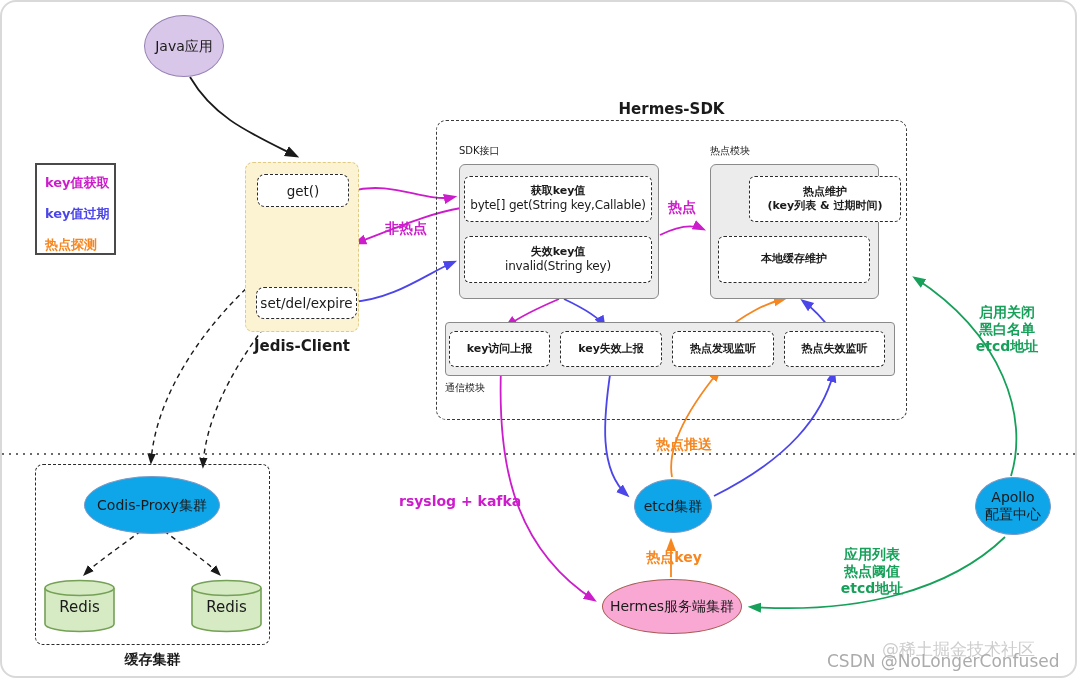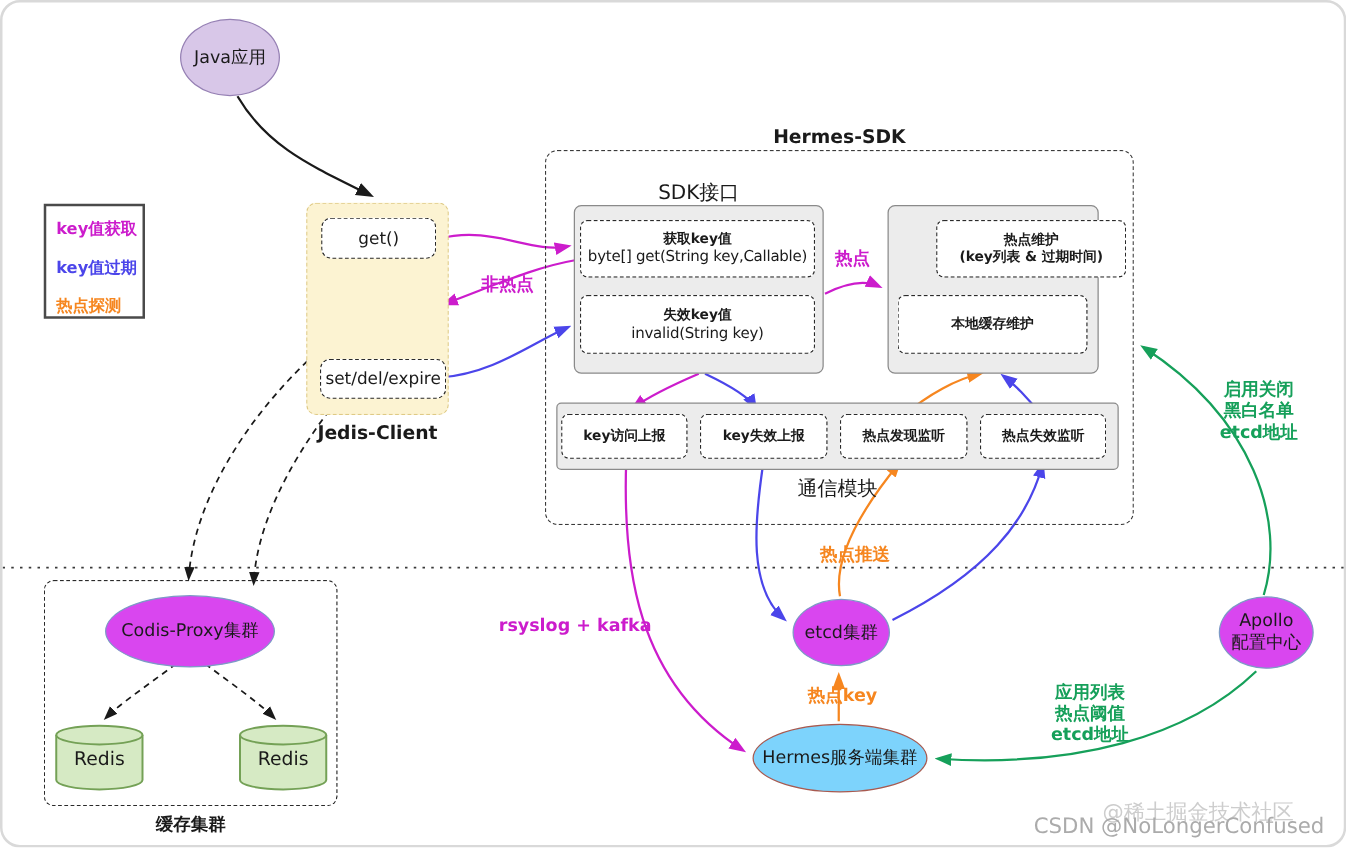--- a/index.html
+++ b/index.html
@@ -9,40 +9,40 @@
     font-family:"DejaVu Sans","Liberation Sans",sans-serif; color:#1a1a1a;
   }
   svg.layer { position:absolute; left:0; top:0; z-index:1; }
   .node { position:absolute; z-index:2; box-sizing:border-box; }
   .lbl  { position:absolute; z-index:3; box-sizing:border-box; }
   .ellipse {
     display:flex; flex-direction:column; align-items:center; justify-content:center;
     text-align:center; border-radius:50%; font-size:14px; line-height:1.2;
   }
   .ell-purple { background:#d8c7e8; border:1.5px solid #9681b4; }
-  .ell-blue   { background:#d946ef; border:1.5px solid #7d9ac6; }
-  .ell-pink   { background:#7dd3fc; border:1.5px solid #a85a50; }
+  .ell-blue   { background:#0ea5e9; border:1.5px solid #7d9ac6; }
+  .ell-pink   { background:#f9a8d4; border:1.5px solid #a85a50; }
   .legend-box { background:#fff; border:2px solid #4a4a4a; padding:9px 4px 4px 8px; }
   .legend-item { font-size:13px; font-weight:bold; margin-bottom:13px; white-space:nowrap; }
   .jedis-box { background:#fcf3d2; border:1.6px dashed #dfca86; border-radius:8px; }
   .method-box {
     background:#fff; border:1.6px dashed #2a2a2a; border-radius:8px;
     display:flex; align-items:center; justify-content:center;
     font-size:13.5px; white-space:nowrap;
   }
   .sdk-outline { border:1.6px dashed #3a3a3a; border-radius:10px; }
   .gray-module { background:#ececec; border:1px solid #8a8a8a; border-radius:6px; }
   .inner-dashed {
     background:#fff; border:1.6px dashed #2a2a2a; border-radius:6px;
     display:flex; flex-direction:column; align-items:center; justify-content:center;
     text-align:center; line-height:1.3; white-space:nowrap;
   }
   .t-cn { font-size:11px;font-weight:bold; }
   .t-code { font-size:12px; letter-spacing:-0.2px; }
-  .sec-label { font-size:16px; text-align:center; }
+  .sec-label { font-size:10px; text-align:left; }
   .title-bold { font-weight:bold; font-size:15px; text-align:center; }
   .cache-box { border:1.6px dashed #2a2a2a; border-radius:8px; }
   .edge-lbl { font-size:14px; font-weight:600; text-align:center; white-space:nowrap; line-height:17px; }
   .c-magenta { color:#cc1ccc; }
   .c-orange  { color:#f6861f; }
   .c-green   { color:#16a05a; }
   .watermark { font-size:17px; white-space:nowrap; z-index:4; }
 </style>
 </head>
 <body>
@@ -132,20 +132,21 @@
   <div class="node gray-module" style="left:457px; top:162px; width:200px; height:135px;"></div>
   <div class="node inner-dashed" style="left:462px; top:174px; width:188px; height:46px;">
     <span class="t-cn">获取key值</span>
     <span class="t-code">byte[] get(String key,Callable)</span>
   </div>
   <div class="node inner-dashed" style="left:462px; top:234px; width:188px; height:47px;">
     <span class="t-cn">失效key值</span>
     <span class="t-code">invalid(String key)</span>
   </div>
 
+  <div class="lbl sec-label" style="left:708px; top:142px; width:169px;">热点模块</div>
   <div class="node gray-module" style="left:708px; top:162px; width:169px; height:135px;"></div>
   <div class="node inner-dashed" style="left:716px; top:174px; width:152px; height:46px;margin-left:31px;">
     <span class="t-cn">热点维护</span>
     <span class="t-cn">(key列表 &amp; 过期时间)</span>
   </div>
   <div class="node inner-dashed" style="left:716px; top:234px; width:152px; height:47px;">
     <span class="t-cn">本地缓存维护</span>
   </div>
 
   <div class="node gray-module" style="left:443px; top:320px; width:450px; height:54px; border-radius:4px;"></div>

